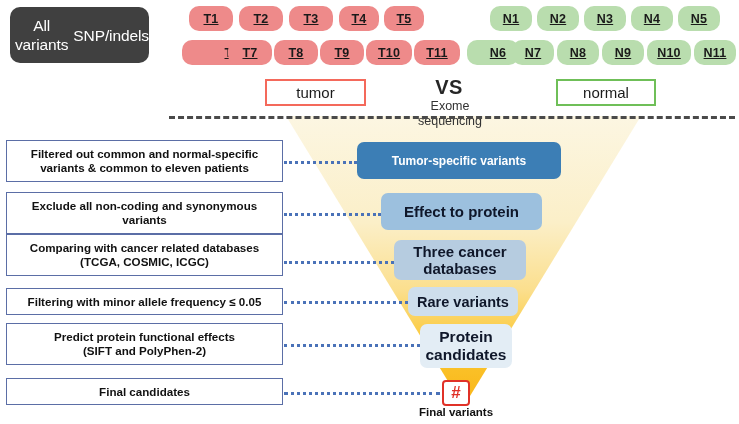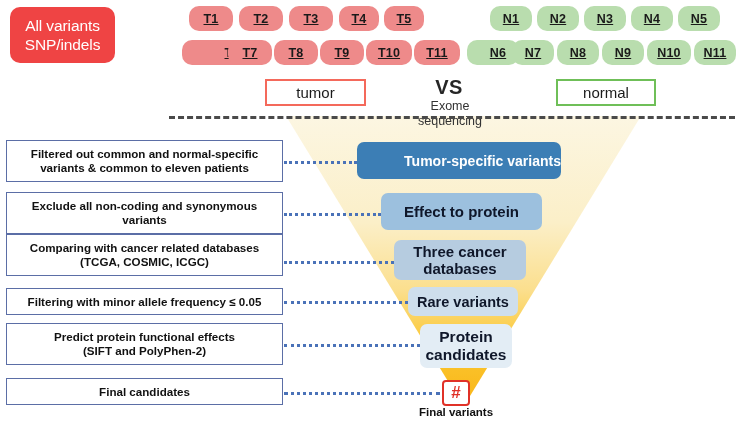--- a/index.html
+++ b/index.html
@@ -26,29 +26,28 @@
     width: 739px;
     height: 424px;
     pointer-events: none;
   }
 
   
   .all-variants {
     position: absolute;
     left: 10px;
     top: 7px;
-    width: 105px;
+    width: 139px;
     height: 56px;
-    background: #ef4444;
+    background: #404040;
     border-radius: 10px;
     color: #ffffff;
     font-size: 15.5px;
     line-height: 19px;
     display: flex;
-    flex-direction: column;
     align-items: center;
     justify-content: center;
     text-align: center;
     letter-spacing: -0.1px;
   }
 
   
   .chip {
     position: absolute;
     height: 25px;
@@ -143,21 +142,21 @@
     position: absolute;
     border-radius: 7px;
     display: flex;
     align-items: center;
     justify-content: center;
     text-align: center;
     font-weight: bold;
     color: #0f172a;
     box-sizing: border-box;
   }
-  .stage.s0 { background: #3C7EB5; color: #ffffff; font-size: 14px; justify-content: flex-end; }
+  .stage.s0 { background: #3C7EB5; color: #ffffff; font-size: 12px; }
   .stage.s1 { background: #9CC0DE; font-size: 15px; }
   .stage.s2 { background: #B6CCE0; font-size: 15px; line-height: 17px; }
   .stage.s3 { background: #CEDEEC; font-size: 14.5px; }
   .stage.s4 { background: #E3EDF5; font-size: 15.5px; line-height: 18px; }
 
   
   .final-box {
     position: absolute;
     left: 442px;
     top: 380px;

